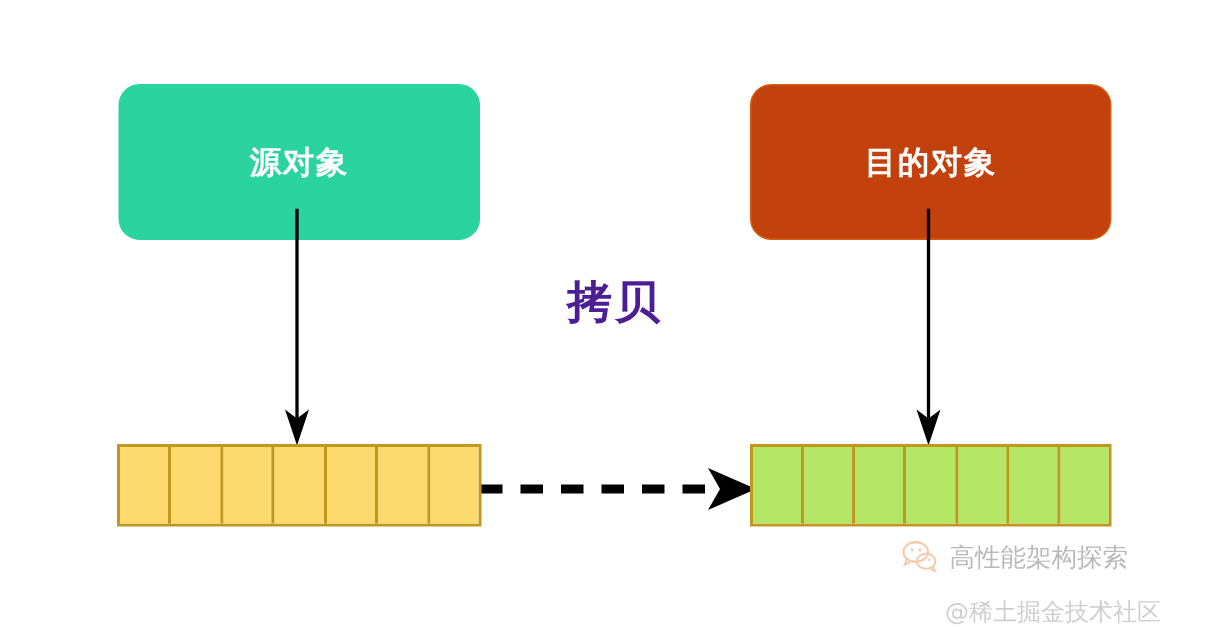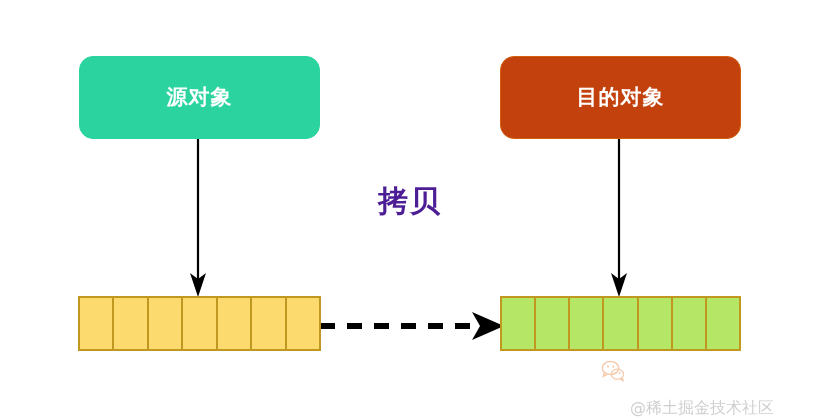--- a/index.html
+++ b/index.html
@@ -15,21 +15,21 @@
     width: 818px;
     height: 418px;
     background: #ffffff;
     overflow: hidden;
   }
 
   
   .obj-box {
     position: absolute;
     width: 241px;
-    height: 83px;
+    height: 104px;
     border-radius: 14px;
     display: flex;
     align-items: center;
     justify-content: center;
     box-sizing: border-box;
   }
   .obj-box .obj-label {
     color: #ffffff;
     font-size: 21px;
     font-weight: 700;
@@ -200,17 +200,18 @@
       <svg class="wm-icon" viewBox="0 0 26 26">
         <ellipse cx="10.5" cy="10" rx="8.2" ry="6.6" fill="none" stroke="#e8833a" stroke-width="1.4"></ellipse>
         <path d="M4.6 14.6 L3.2 18.4 L7.0 16.6" fill="none" stroke="#e8833a" stroke-width="1.4"></path>
         <circle cx="8" cy="8.6" r="1.05" fill="#e8833a"></circle>
         <circle cx="13.2" cy="8.6" r="1.05" fill="#e8833a"></circle>
         <ellipse cx="17.4" cy="16.2" rx="6.2" ry="5" fill="none" stroke="#e8833a" stroke-width="1.3"></ellipse>
         <path d="M21.8 19.6 L23.2 22.6 L20.2 21.2" fill="none" stroke="#e8833a" stroke-width="1.3"></path>
         <circle cx="15.4" cy="15.2" r="0.85" fill="#e8833a"></circle>
         <circle cx="19.6" cy="15.2" r="0.85" fill="#e8833a"></circle>
       </svg>
+      <span class="wm-title">高性能架构探索</span>
     </div>
     <div class="wm-sub">@稀土掘金技术社区</div>
   </div>
 
 </div>
 
 </body></html>

